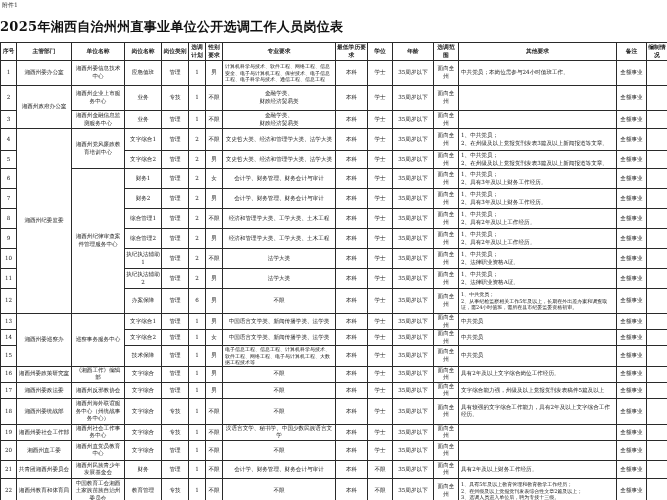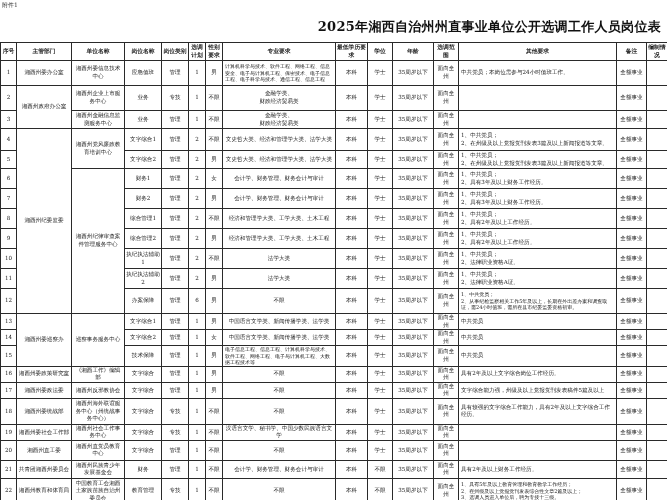--- a/index.html
+++ b/index.html
@@ -1,19 +1,19 @@
 <!DOCTYPE html>
 <html><head>
 <meta charset="utf-8">
 <style>
   * { box-sizing: border-box; margin: 0; padding: 0; }
   html, body { width: 667px; height: 500px; overflow: hidden; background: #ffffff; }
   body { font-family: "DejaVu Serif", "Liberation Serif", serif; color: #1a1a1a; position: relative; }
   .attach { position: absolute; left: 2px; top: 1px; font-size: 6px; color: #333; }
-  .title { position: absolute; left: 0; top: 18px; width: 661px; text-align: right; font-size: 13px; font-weight: bold; letter-spacing: 0.3px; color: #111; }
+  .title { position: absolute; left: 0; top: 18px; width: 661px; text-align: left; font-size: 13px; font-weight: bold; letter-spacing: 0.3px; color: #111; }
   table { position: absolute; left: 0; top: 42px; border-collapse: collapse; table-layout: fixed; width: 667px; }
   td, th { border: 1px solid #2a2a2a; font-size: 5.6px; line-height: 1.35; text-align: center; vertical-align: middle; padding: 0 1px; overflow: hidden; font-weight: normal; }
   th { font-weight: bold; height: 18px; font-size: 5.8px; }
   td.left { text-align: left; padding-left: 2px; }
   td.small { font-size: 5px; line-height: 1.3; }
 </style>
 </head>
 <body>
 
 <div class="attach">附件1</div>

